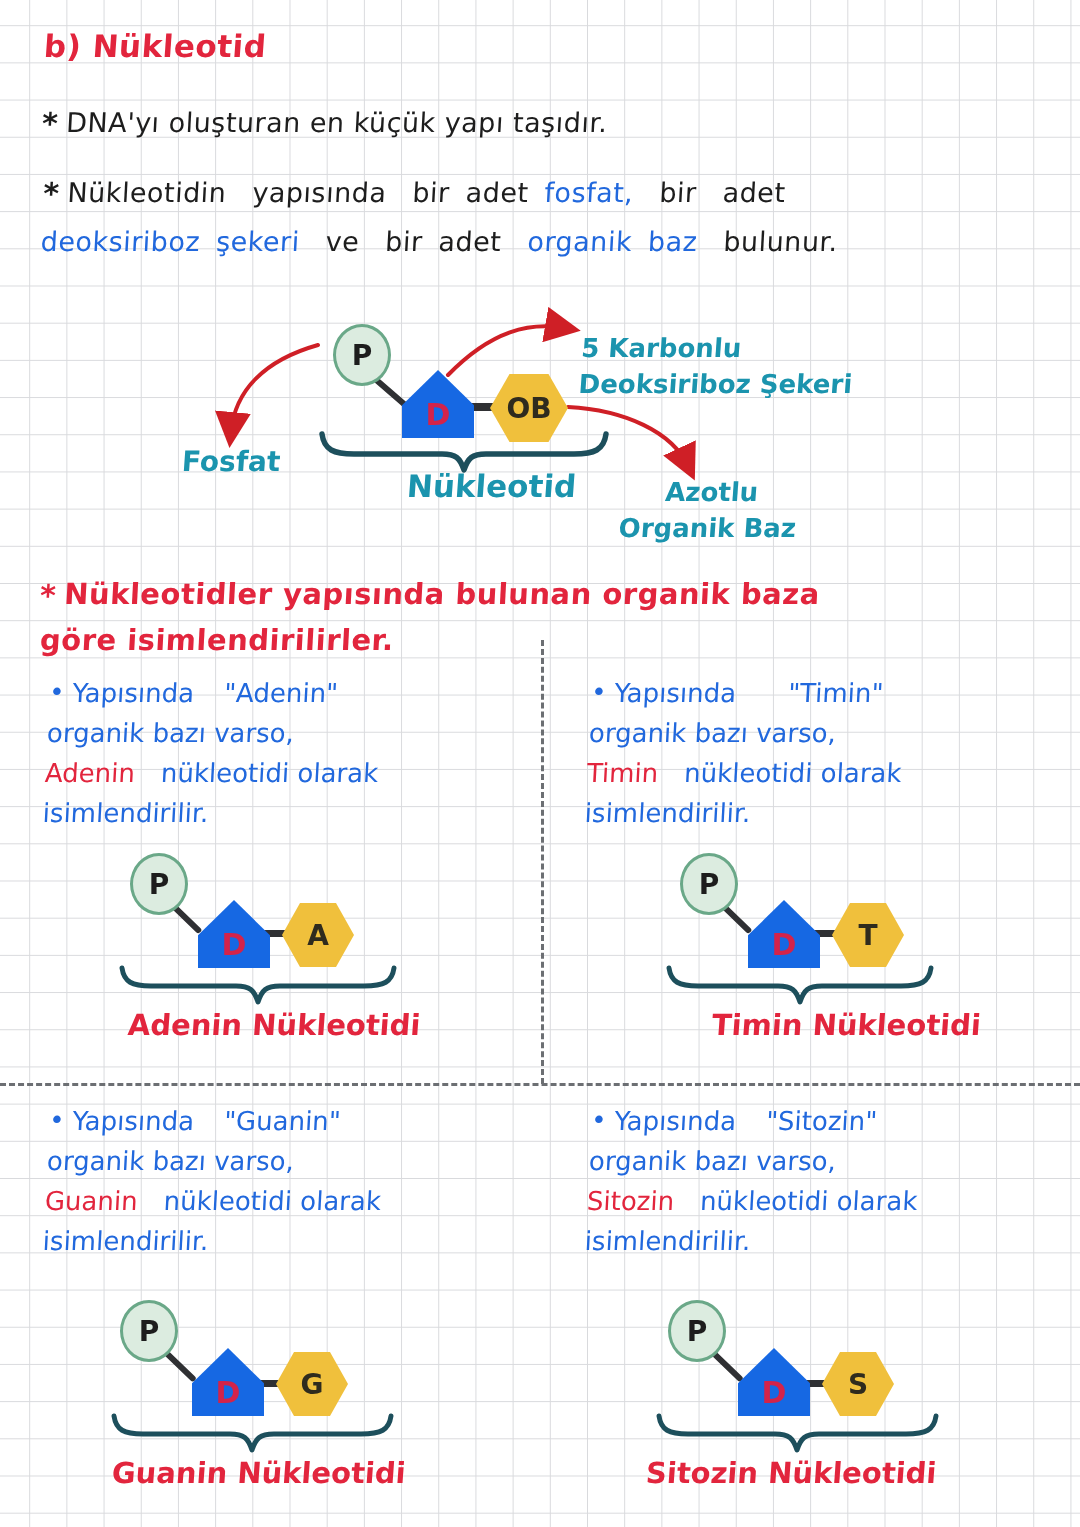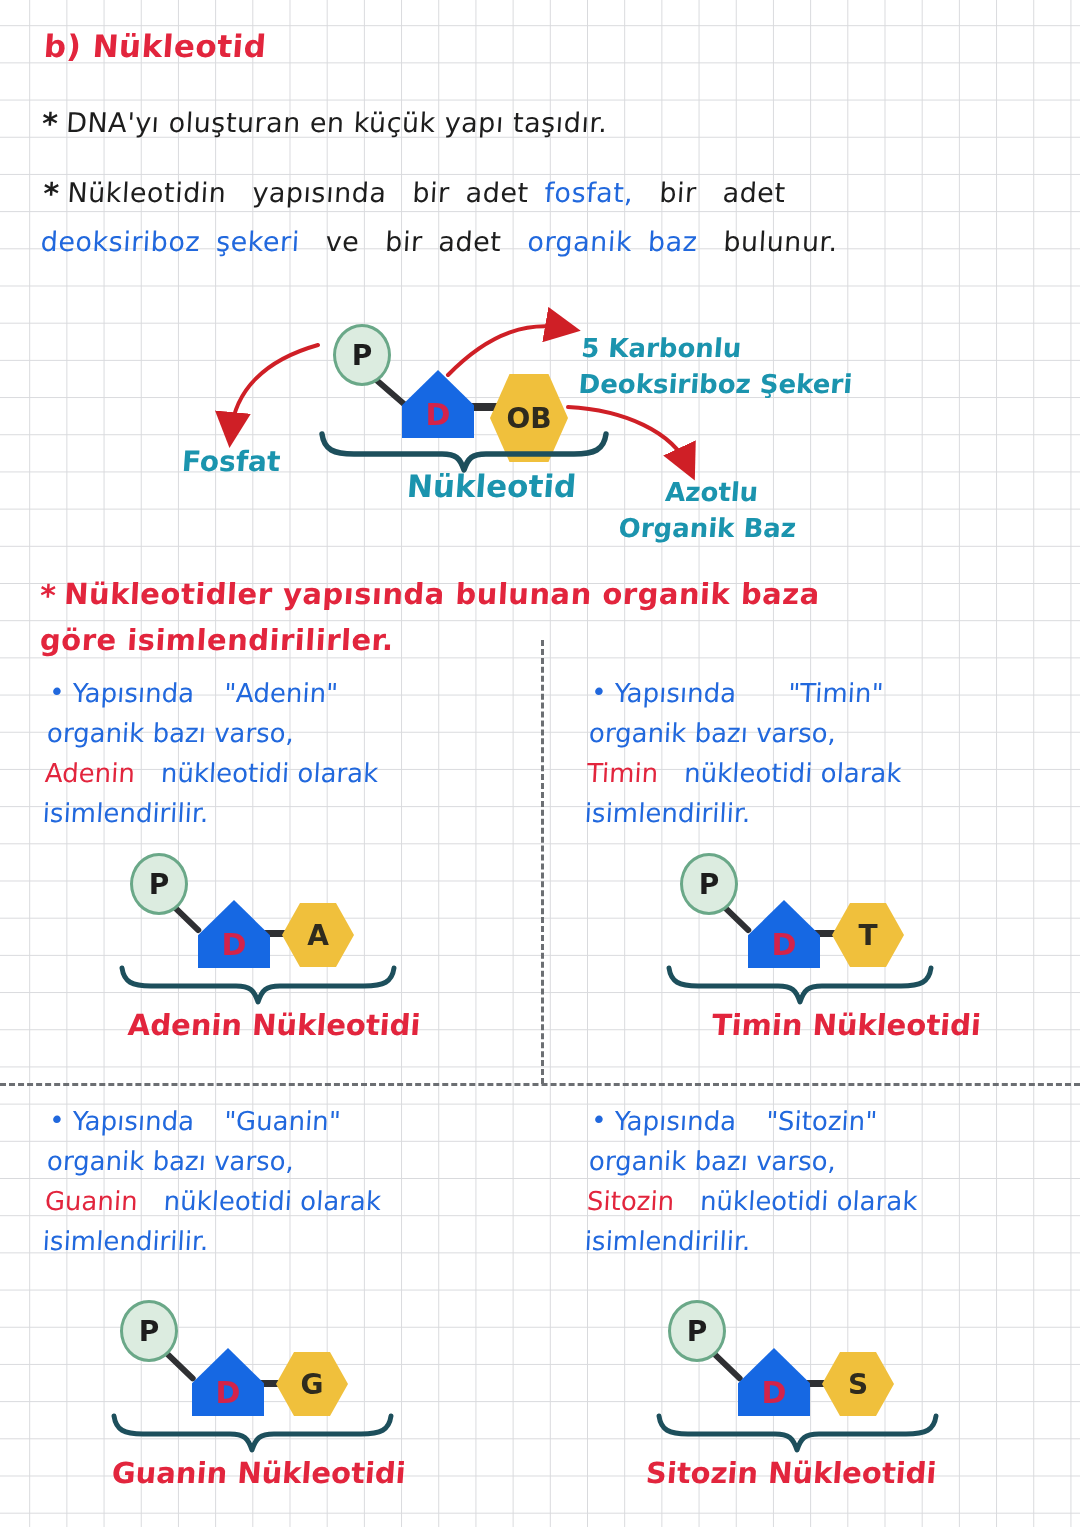--- a/index.html
+++ b/index.html
@@ -165,21 +165,21 @@
 
     <div class="bond" style="left:366px;top:368px;width:58px;height:6px;transform:rotate(41deg);transform-origin:left center;"></div>
     <div class="p-circle" style="left:333px;top:324px;">
       <span>P</span>
     </div>
 
     <div class="bond" style="left:460px;top:403px;width:52px;height:8px;"></div>
     <div class="d-tri" style="left:402px;top:370px;">
       <span>D</span>
     </div>
-    <div class="hexa" style="left:490px;top:374px;width:78px;height:88px;">
+    <div class="hexa" style="left:490px;top:374px;width:78px;height:68px;">
       <span>OB</span>
     </div>
 
     <div class="brace" style="left:318px;top:432px;">
       <svg width="292" height="42" viewBox="0 0 292 42">
         <path d="M4,2 C6,18 16,22 36,22 L124,22 C138,22 142,26 146,38 C150,26 154,22 168,22 L256,22 C276,22 286,18 288,2" stroke="#1d4f5c" stroke-width="5.5" fill="none" stroke-linecap="round" stroke-linejoin="round"></path>
       </svg>
     </div>
     <div class="cap ink-teal" style="left:407px;top:468px;font-size:31px;">Nükleotid</div>
 

